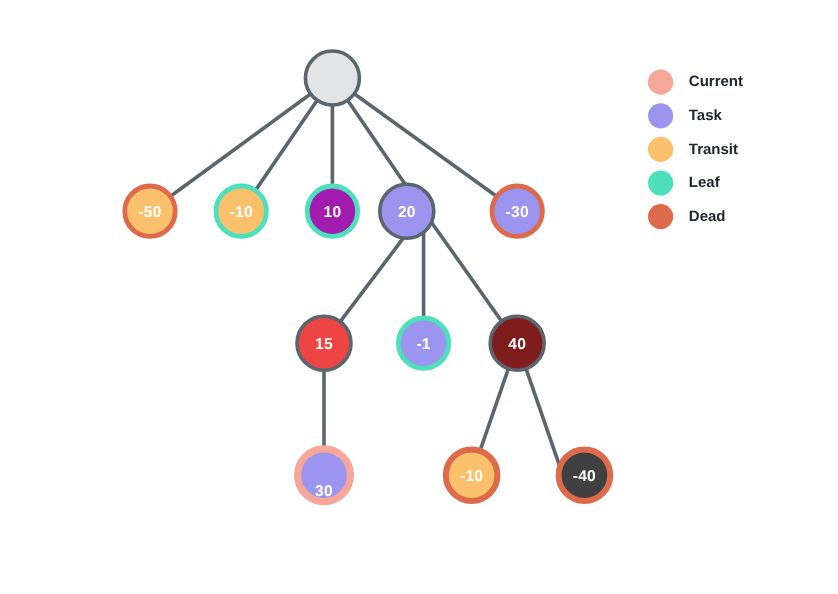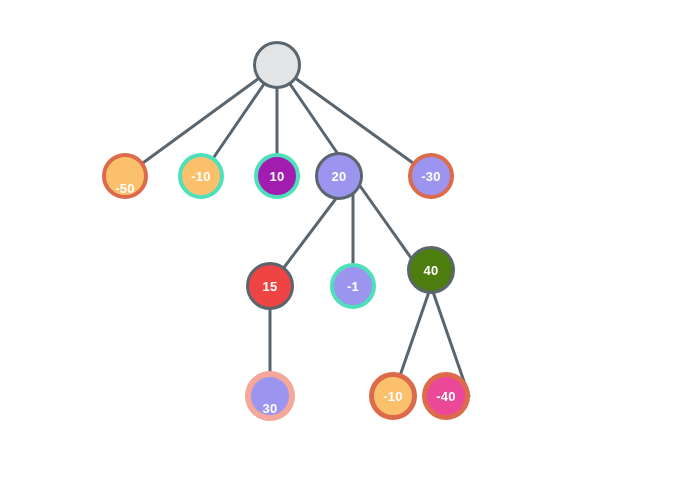--- a/index.html
+++ b/index.html
@@ -80,49 +80,71 @@
       <line x1="353" y1="176" x2="431" y2="286" stroke="#5A656E" stroke-width="3" stroke-linecap="round"></line>
       <line x1="270" y1="286" x2="270" y2="396" stroke="#5A656E" stroke-width="3" stroke-linecap="round"></line>
       <line x1="431" y1="286" x2="393" y2="396" stroke="#5A656E" stroke-width="3" stroke-linecap="round"></line>
       <line x1="431" y1="286" x2="469" y2="396" stroke="#5A656E" stroke-width="3" stroke-linecap="round"></line>
     </svg>
 
   <div id="nodes">
       <div class="node" style="left: 253px; top: 41px; width: 48px; height: 48px; background: rgb(227, 228, 229); border: 3px solid rgb(90, 101, 110);">
         <span></span>
       </div>
-      <div class="node" style="left: 102px; top: 153px; width: 46px; height: 46px; background: rgb(251, 192, 107); border: 4.5px solid rgb(221, 107, 75); align-items: flex-end;">
+      <div class="node" style="left: 102px; top: 153px; width: 46px; height: 46px; background: rgb(251, 192, 107); border: 4.5px solid rgb(221, 107, 75);">
         <span>-50</span>
       </div>
       <div class="node" style="left: 178px; top: 153px; width: 46px; height: 46px; background: rgb(251, 192, 107); border: 4.5px solid rgb(78, 224, 187);">
         <span>-10</span>
       </div>
       <div class="node" style="left: 254px; top: 153px; width: 46px; height: 46px; background: #a21caf; border: 4.5px solid rgb(78, 224, 187);">
         <span>10</span>
       </div>
       <div class="node" style="left: 315px; top: 152px; width: 48px; height: 48px; background: rgb(155, 149, 240); border: 3px solid rgb(90, 101, 110);">
         <span>20</span>
       </div>
       <div class="node" style="left: 408px; top: 153px; width: 46px; height: 46px; background: rgb(155, 149, 240); border: 4.5px solid rgb(221, 107, 75); justify-content: center;">
         <span>-30</span>
       </div>
       <div class="node" style="left: 246px; top: 262px; width: 48px; height: 48px; background: #ef4444; border: 3px solid rgb(90, 101, 110);">
         <span>15</span>
       </div>
       <div class="node" style="left: 330px; top: 263px; width: 46px; height: 46px; background: rgb(155, 149, 240); border: 4.5px solid rgb(78, 224, 187);">
         <span>-1</span>
       </div>
-      <div class="node" style="left: 407px; top: 246px; width: 48px; height: 48px; background: #4d7c0f; border: 3px solid rgb(90, 101, 110);">
+      <div class="node" style="left: 407px; top: 262px; width: 48px; height: 48px; background: #7f1d1d; border: 3px solid rgb(90, 101, 110);">
         <span>40</span>
       </div>
       <div class="node" style="left: 245px; top: 371px; width: 50px; height: 50px; background: rgb(155, 149, 240); border: 6px solid rgb(245, 167, 154); align-items: flex-end;">
         <span>30</span>
       </div>
       <div class="node" style="left: 369px; top: 372px; width: 48px; height: 48px; background: rgb(251, 192, 107); border: 5px solid rgb(221, 107, 75);">
         <span>-10</span>
       </div>
-      <div class="node" style="left: 422px; top: 372px; width: 48px; height: 48px; background: #ec4899; border: 5px solid rgb(221, 107, 75);">
+      <div class="node" style="left: 463px; top: 372px; width: 48px; height: 48px; background: #404040; border: 5px solid rgb(221, 107, 75);">
         <span>-40</span>
       </div>
     </div>
 
+  <div id="legend">
+      <div class="legend-row">
+        <span class="legend-swatch" style="background: rgb(245, 167, 154);"></span>
+        <span class="legend-label">Current</span>
+      </div>
+      <div class="legend-row">
+        <span class="legend-swatch" style="background: rgb(155, 149, 240);"></span>
+        <span class="legend-label">Task</span>
+      </div>
+      <div class="legend-row">
+        <span class="legend-swatch" style="background: rgb(251, 192, 107);"></span>
+        <span class="legend-label">Transit</span>
+      </div>
+      <div class="legend-row">
+        <span class="legend-swatch" style="background: rgb(78, 224, 187);"></span>
+        <span class="legend-label">Leaf</span>
+      </div>
+      <div class="legend-row">
+        <span class="legend-swatch" style="background: rgb(221, 107, 75);"></span>
+        <span class="legend-label">Dead</span>
+      </div>
+    </div>
 
 </div>
 
 </body></html>

